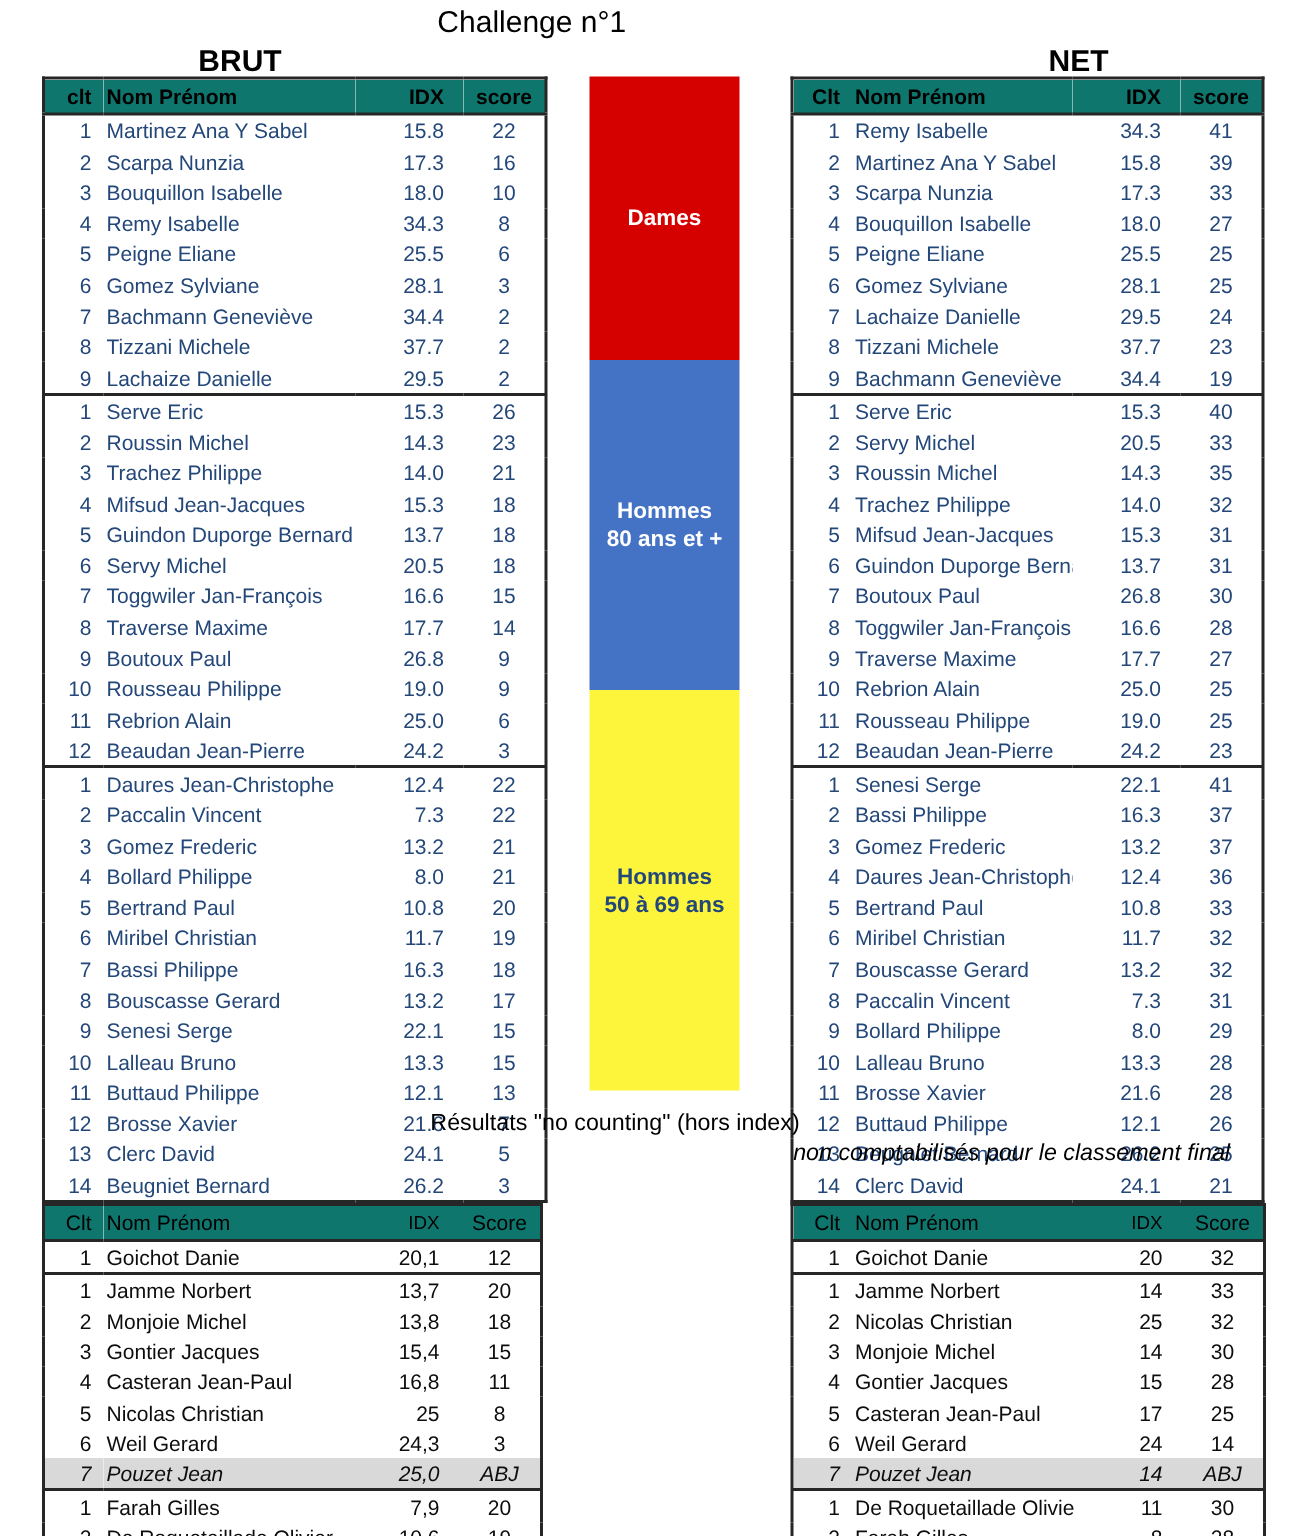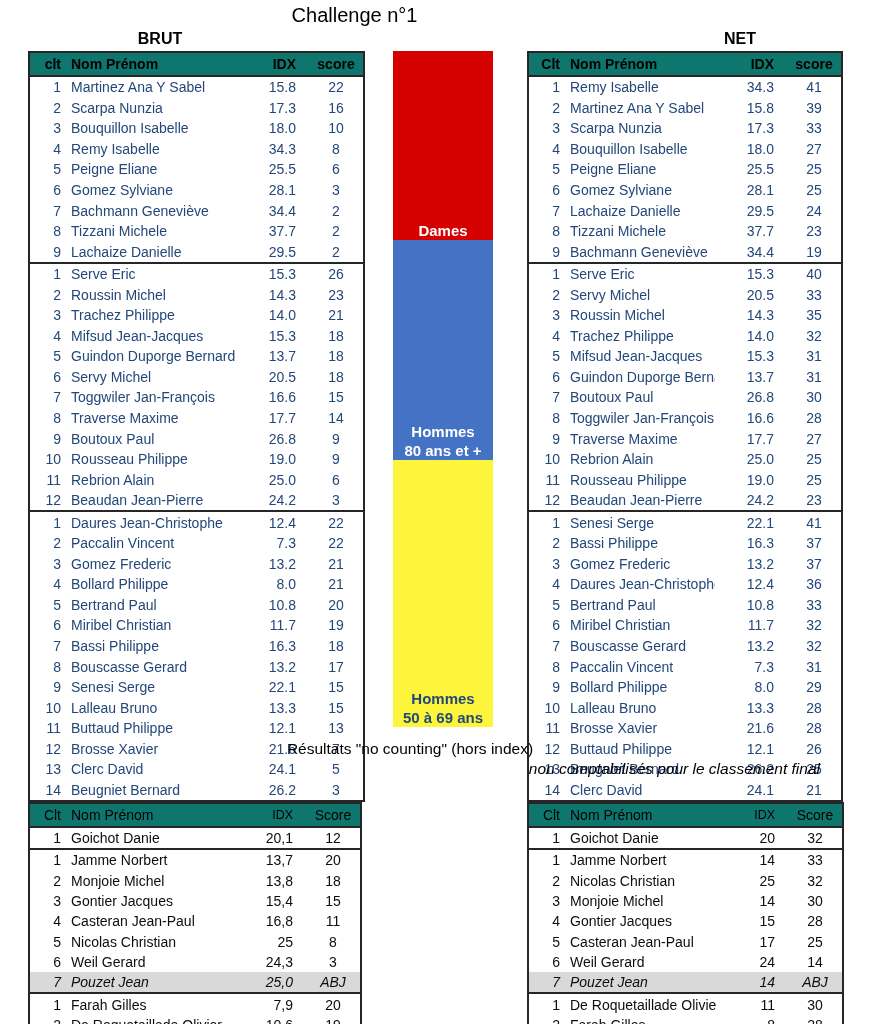--- a/index.html
+++ b/index.html
@@ -2,23 +2,23 @@
 <html><head>
 <meta charset="utf-8">
 <style>
   html,body{margin:0;padding:0;background:#fff;}
   #canvas{position:relative;width:877px;height:1024px;background:#ffffff;
           font-family:"Liberation Sans",sans-serif;overflow:hidden;}
 
   .page-title{position:absolute;top:4px;left:0;width:709px;text-align:center;
               font-size:20px;color:#000;}
 
-  .tbl-label{position:absolute;top:30px;font-size:16px;font-weight:bold;color:#000;text-align:center;}
+  .tbl-label{position:absolute;top:30px;font-size:20px;font-weight:bold;color:#000;text-align:center;}
   #brut-label{left:28px;width:264px;}
-  #net-label{left:605px;width:270px;}
+  #net-label{left:584px;width:270px;}
 
   #brut-table-wrap{position:absolute;left:28px;top:51px;width:337px;}
   #net-table-wrap{position:absolute;left:527px;top:51px;width:316px;}
   #nc-brut-wrap{position:absolute;left:28px;top:802px;width:334px;}
   #nc-net-wrap{position:absolute;left:527px;top:802px;width:317px;}
 
   table.restable{border-collapse:collapse;table-layout:fixed;width:100%;
                  border:2px solid #262626;}
   .restable th{background:#0f766e;font-size:14px;height:20px;color:#000;
                border-bottom:2px solid #262626;font-weight:bold;white-space:nowrap;overflow:hidden;}
@@ -28,21 +28,21 @@
   .bot th{font-weight:normal;}
   .bot th.c2{font-size:12.5px;}
   tr.sec-start td{border-top:2.5px solid #262626;}
   tr.abj{background:#D9D9D9;font-style:italic;}
   .c0{width:30px;text-align:right;padding-right:8px;}
   .c1{text-align:left;padding-left:2px;}
   .c2{width:58px;text-align:right;padding-right:13px;}
   .c3{width:52px;text-align:center;}
 
   #cat-col{position:absolute;left:393px;top:51px;width:100px;}
-  .cat-block{display:flex;flex-direction:column;justify-content:flex-end;align-items:center;
+  .cat-block{display:flex;flex-direction:column;justify-content:center;align-items:center;
              font-weight:bold;font-size:15px;line-height:19px;text-align:center;}
   #cat-0{height:189px;}
   #cat-1{height:220px;}
   #cat-2{height:267px;}
 
   #nc-title{position:absolute;top:739px;left:0;width:820px;text-align:center;
             font-size:15.5px;color:#000;line-height:20px;}
   #nc-title .sub{font-style:italic;text-align:right;}
 </style>
 </head>

